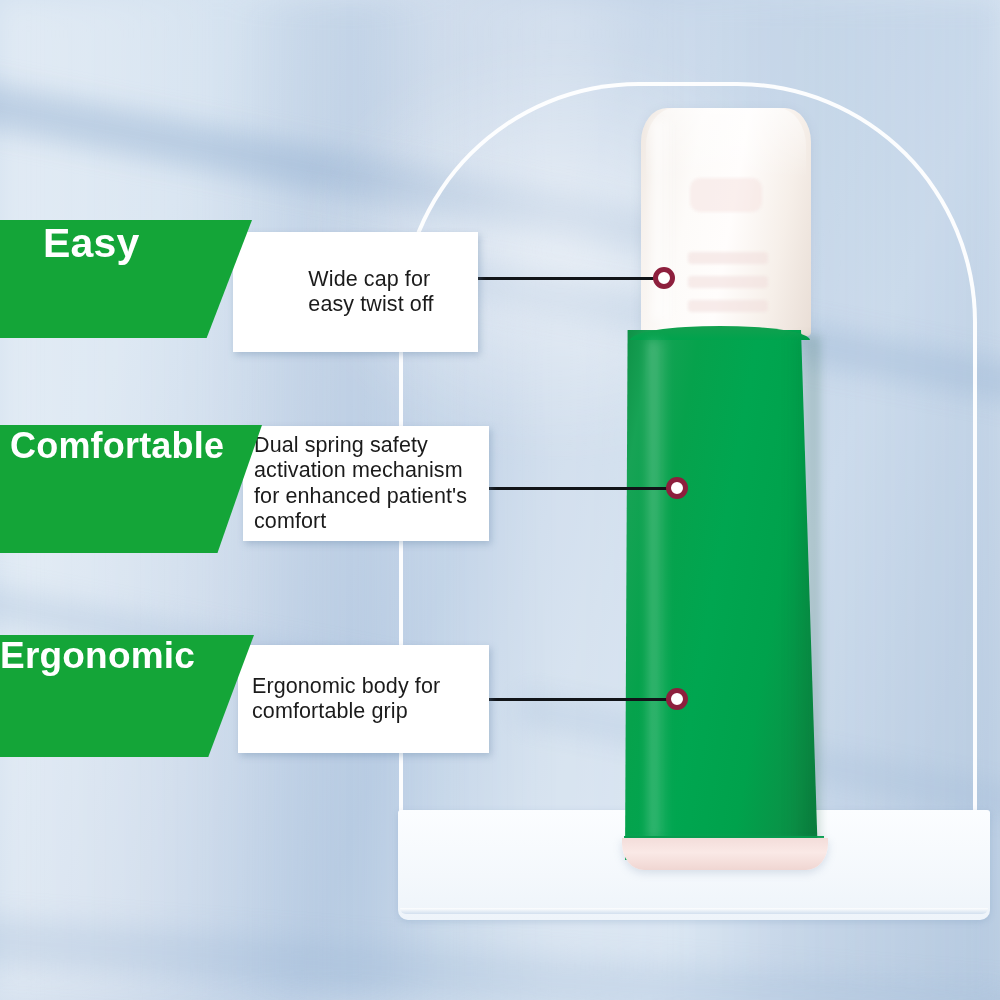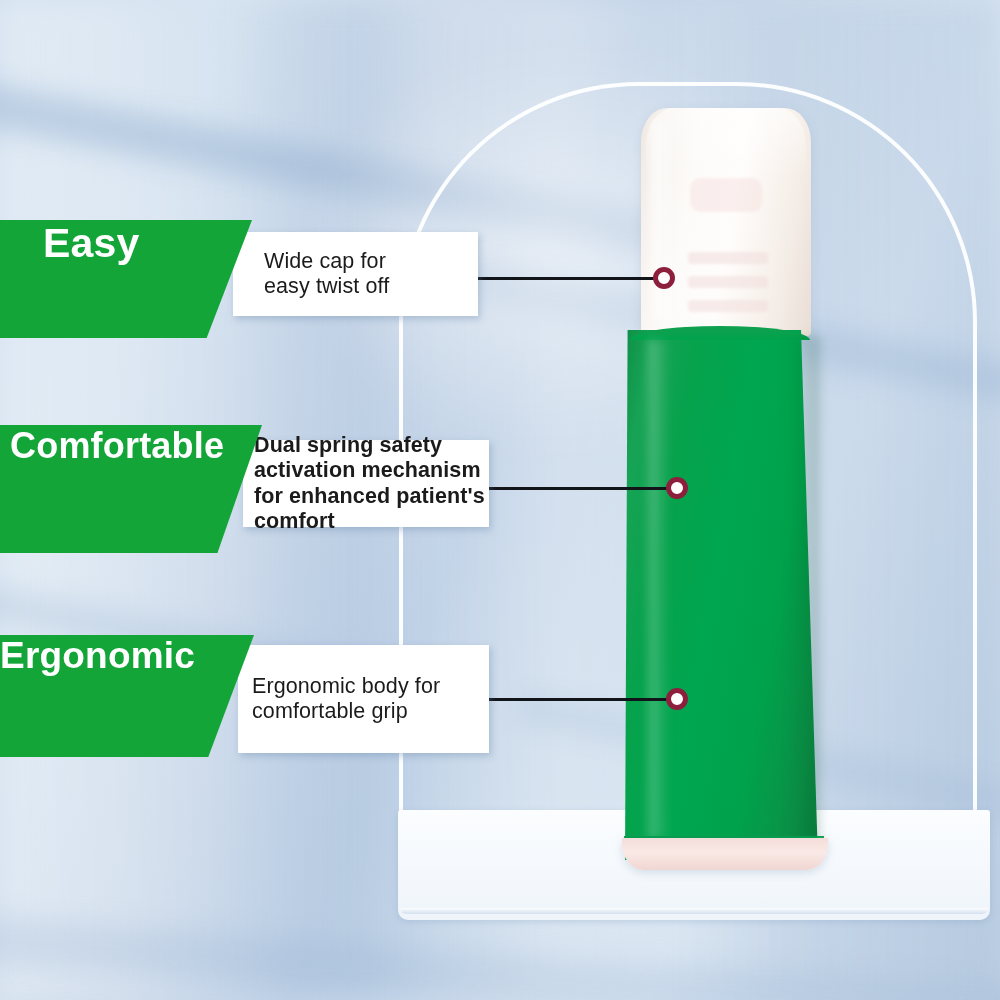--- a/index.html
+++ b/index.html
@@ -303,33 +303,33 @@
   <div class="connector" style="left:478px; top:277px; width:186px;"></div>
   <div class="marker" style="left:653px; top:267px; border:5px solid #8d1f3d;"></div>
 
   <div class="connector" style="left:489px; top:487px; width:180px;"></div>
   <div class="marker" style="left:666px; top:477px; border:5px solid #8d1f3d;"></div>
 
   <div class="connector" style="left:489px; top:698px; width:180px;"></div>
   <div class="marker" style="left:666px; top:688px; border:5px solid #8d1f3d;"></div>
 
   <div class="callout">
-    <div class="note" style="left:233px; top:232px; width:245px; height:84px; padding-left:31px;">
+    <div class="note" style="left:233px; top:232px; width:245px; height:120px; padding-left:31px;justify-content:center;">
       <div class="note-text">Wide cap for
 easy twist off</div>
     </div>
     <div class="tag" style="top:220px; width:252px; height:118px;
          background:#14a538; padding-left:43px;
          clip-path: polygon(0 0, 100% 0, 82% 100%, 0 100%);">
       <span class="tag-label" style="font-size:41px;">Easy</span>
     </div>
   </div>
 
   <div class="callout">
-    <div class="note" style="left:243px; top:440px; width:246px; height:87px; padding-left:11px;font-weight:bold;">
+    <div class="note" style="left:243px; top:426px; width:246px; height:115px; padding-left:11px;">
       <div class="note-text">Dual spring safety
 activation mechanism
 for enhanced patient's
 comfort</div>
     </div>
     <div class="tag" style="top:425px; width:262px; height:128px;
          background:#14a538; padding-left:10px;
          clip-path: polygon(0 0, 100% 0, 83% 100%, 0 100%);">
       <span class="tag-label" style="font-size:36px;">Comfortable</span>
     </div>

